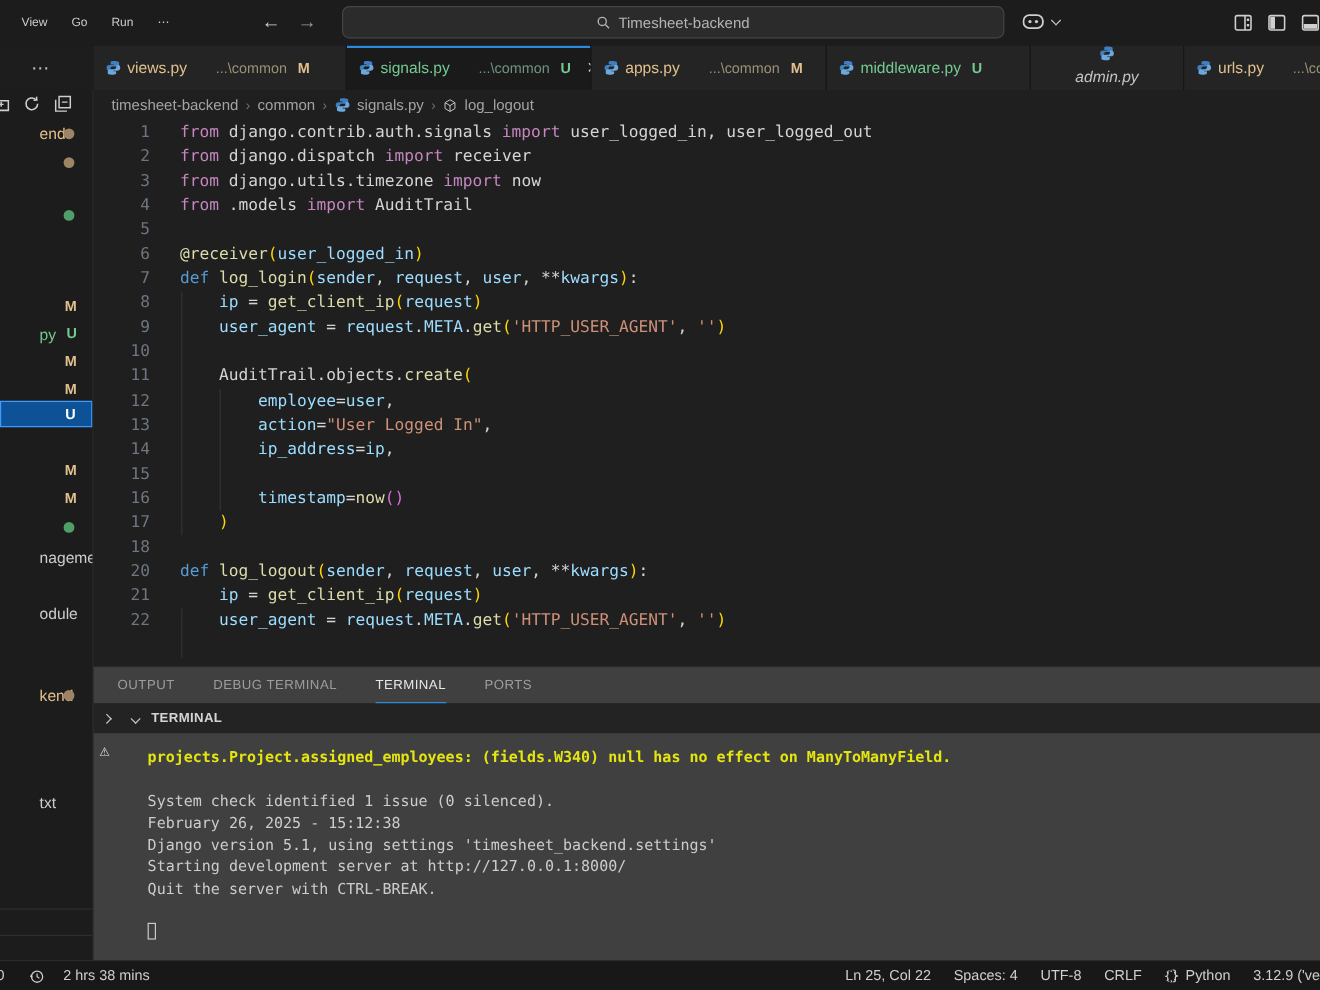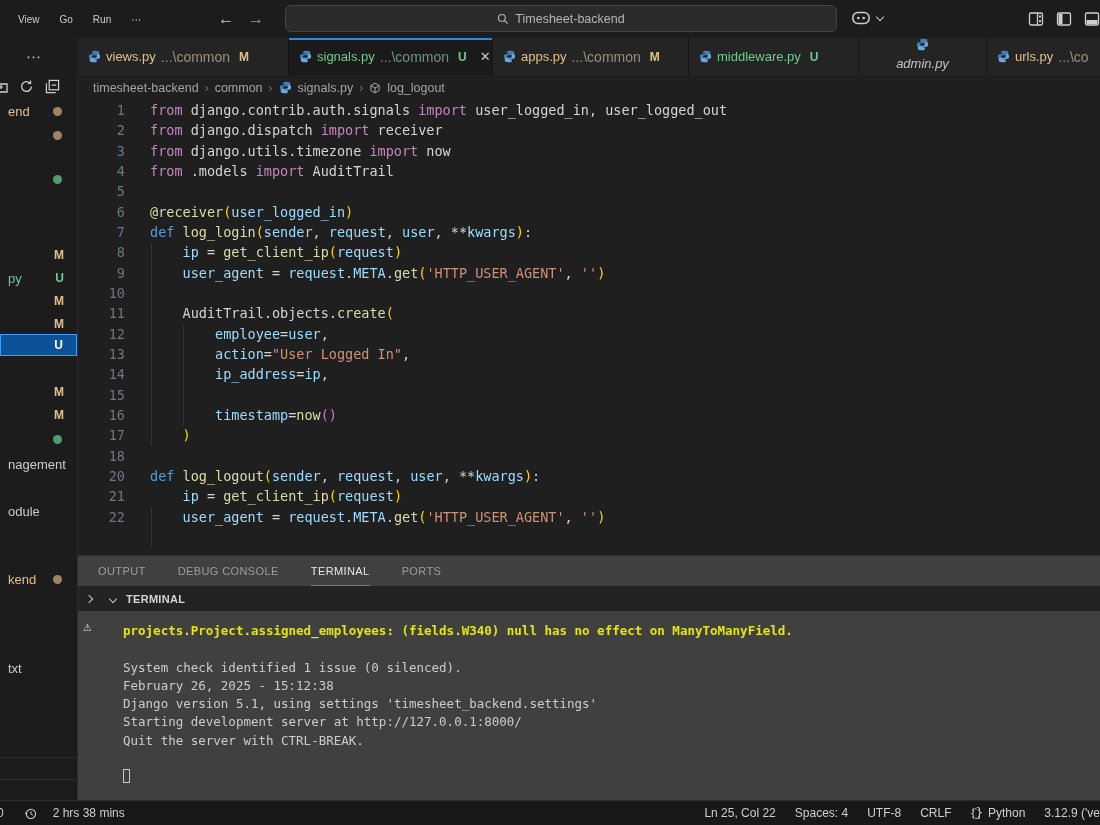--- a/index.html
+++ b/index.html
@@ -21,35 +21,35 @@
 
   
   .tabsrow { position:absolute; top:38px; left:0; width:1100px; height:37px; background:#1d1d1d; display:flex; }
   .sidebar-head { width:78px; flex:none; display:flex; align-items:center; color:#bdbdbd; font-size:15px; }
   .sidebar-head span { margin-left:26px; letter-spacing:1px; }
   .tab { flex:none; display:flex; align-items:center; padding:0 10px; gap:5px; background:#242424;
     border-right:1px solid #141414; position:relative; font-size:13px; white-space:nowrap; overflow:hidden; }
   .tab.active { background:#1a1a1a; }
   .tab.active::before { content:''; position:absolute; top:0; left:0; right:0; height:2px; background:#2b8be0; }
   .tab .name { color:#cfcfcf; }
-  .tab .desc { font-size:14px; color:#878787; }
+  .tab .desc { font-size:12px; color:#878787;margin-left:19px; }
   .tab .badge { font-size:12px; font-weight:bold; margin-left:4px; }
   .tab.mod .name, .tab.mod .badge { color:#e2c08d; }
   .tab.mod .desc { color:#9c9078; }
   .tab.unt .name, .tab.unt .badge { color:#73c991; }
   .tab.unt .desc { color:#6f9480; }
   .tab.preview .name { font-style:italic; color:#c3c3c3; }
   .tab .close { margin-left:8px; color:#cccccc; font-size:13px; }
 
   
   .sidebar { position:absolute; top:75px; left:0; width:78px; height:725px; background:#1c1c1c;
     border-right:1px solid #2b2b2b; overflow:hidden; font-size:13px; }
   .explorer-icons { position:absolute; top:4px; left:-9px; display:flex; gap:11px; }
   .sb-item { position:absolute; left:0; width:77px; height:22px; display:flex; align-items:center; }
-  .sb-item .frag { margin-left:8px; }
+  .sb-item .frag { margin-left:1px;padding-left:32px; }
   .sb-item .badge { position:absolute; right:13px; font-weight:bold; font-size:12px; }
   .sb-item .dot { position:absolute; right:15px; width:9px; height:9px; border-radius:50%; }
   .c-mod { color:#e2c08d; } .c-unt { color:#73c991; } .c-plain { color:#cccccc; }
   .dot-mod { background:#9d8464; } .dot-unt { background:#4f9d69; }
   .sb-item.selected { background:#0d5296; border:1px solid #3f9bfa; }
   .sb-item.selected .badge { color:#ffffff; }
   .sb-divider { position:absolute; left:0; width:77px; border-top:1px solid #2e2e2e; }
 
   
   .editor { position:absolute; top:75px; left:78px; width:1022px; height:480px; background:#1f1f1f; overflow:hidden; }
@@ -340,21 +340,21 @@
       <div class="codeline"><span class="ln">18</span><span class="lc"></span></div>
       <div class="codeline"><span class="ln">20</span><span class="lc"><span class="tk-d">def </span><span class="tk-f">log_logout</span><span class="tk-b1">(</span><span class="tk-v">sender</span><span class="tk-t">, </span><span class="tk-v">request</span><span class="tk-t">, </span><span class="tk-v">user</span><span class="tk-t">, **</span><span class="tk-v">kwargs</span><span class="tk-b1">)</span><span class="tk-t">:</span></span></div>
       <div class="codeline"><span class="ln">21</span><span class="lc"><span class="tk-t">    </span><span class="tk-v">ip</span><span class="tk-t"> = </span><span class="tk-f">get_client_ip</span><span class="tk-b1">(</span><span class="tk-v">request</span><span class="tk-b1">)</span></span></div>
       <div class="codeline"><span class="ln">22</span><span class="lc"><span class="tk-t">    </span><span class="tk-v">user_agent</span><span class="tk-t"> = </span><span class="tk-v">request</span><span class="tk-t">.</span><span class="tk-v">META</span><span class="tk-t">.</span><span class="tk-f">get</span><span class="tk-b1">(</span><span class="tk-s">'HTTP_USER_AGENT'</span><span class="tk-t">, </span><span class="tk-s">''</span><span class="tk-b1">)</span></span></div>
     </div>
 </div>
 
 <div class="panel">
   <div class="panel-tabs" id="paneltabs">
       <div class="panel-tab">OUTPUT</div>
-      <div class="panel-tab">DEBUG CONSOLE</div>
+      <div class="panel-tab">DEBUG TERMINAL</div>
       <div class="panel-tab active">TERMINAL</div>
       <div class="panel-tab">PORTS</div>
     </div>
   <div class="term-head">
     <span class="chev right"></span>
     <span class="chev down"></span>
     <span class="term-title">TERMINAL</span>
   </div>
   <div class="term-body" id="terminal">
     <span class="gutter-warning">⚠</span>

